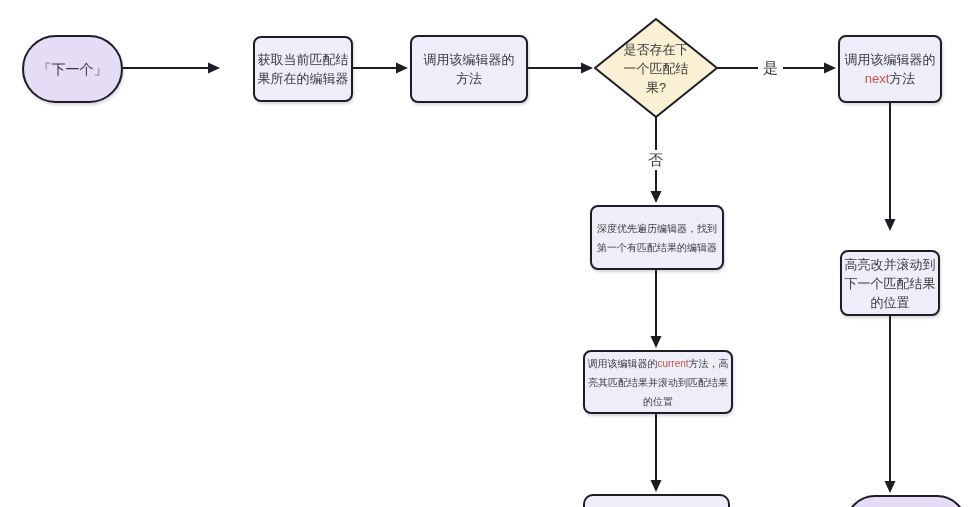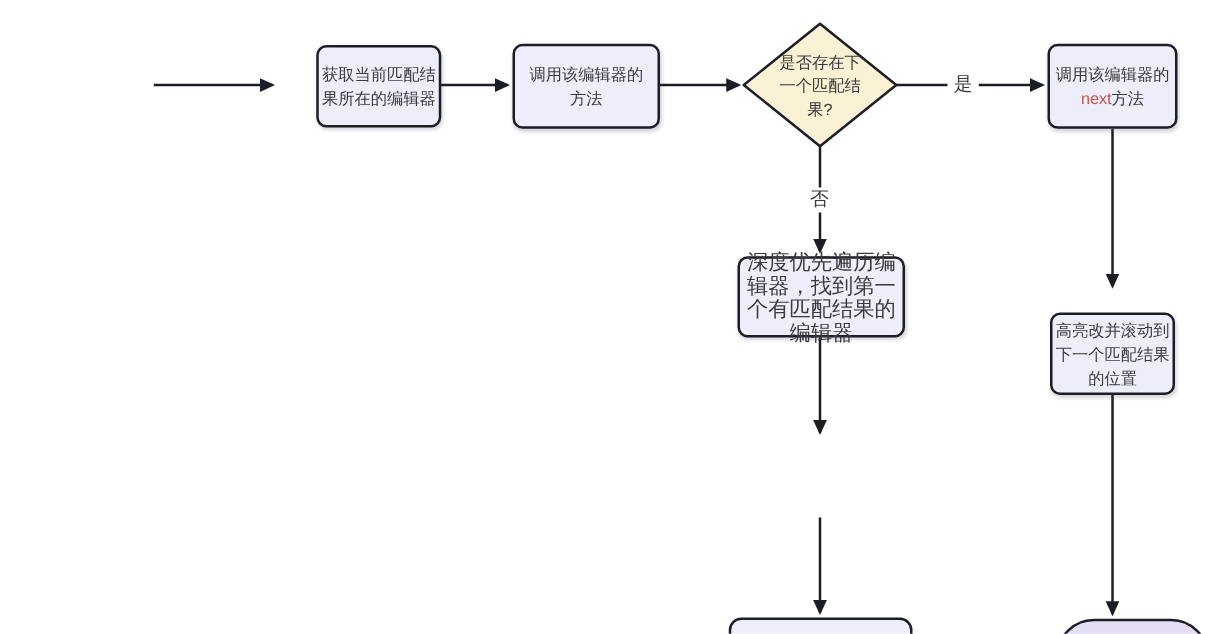--- a/index.html
+++ b/index.html
@@ -21,21 +21,21 @@
     text-align:center;color:var(--text);font-size:13px;line-height:19px;
     border:2px solid var(--border);background:var(--rect-fill);
     border-radius:8px;box-shadow:1px 2px 3px rgba(70,70,95,.22);
   }
   .stadium{background:var(--stadium-fill);border-radius:34px;font-size:14px;}
   .stadium.end{border-radius:30px 30px 0 0;box-shadow:none;}
   .partial{border-radius:10px 10px 0 0;}
   .node-text{width:100%;padding:0 2px;}
   .line{display:block;}
   .kw{color:var(--keyword);}
-  .small{font-size:17px;}
+  .small{font-size:10px;}
   .diamond-label{
     position:absolute;z-index:2;text-align:center;color:var(--text);
     font-size:13px;line-height:19px;
   }
   .edge-label{
     position:absolute;z-index:3;background:var(--bg);color:var(--text);
     font-size:15px;line-height:20px;padding:0 5px;text-align:center;
   }
 </style>
 </head>
@@ -54,20 +54,23 @@
     <line x1="528" y1="68" x2="591" y2="68" stroke="#1d1d26" stroke-width="2" marker-end="url(#arrow)"></line>
     <line x1="717" y1="68" x2="834" y2="68" stroke="#1d1d26" stroke-width="2" marker-end="url(#arrow)"></line>
     <line x1="656" y1="117" x2="656" y2="201" stroke="#1d1d26" stroke-width="2" marker-end="url(#arrow)"></line>
     <line x1="656" y1="270" x2="656" y2="346" stroke="#1d1d26" stroke-width="2" marker-end="url(#arrow)"></line>
     <line x1="656" y1="414" x2="656" y2="490" stroke="#1d1d26" stroke-width="2" marker-end="url(#arrow)"></line>
     <line x1="890" y1="103" x2="890" y2="229" stroke="#1d1d26" stroke-width="2" marker-end="url(#arrow)"></line>
     <line x1="890" y1="299" x2="890" y2="491" stroke="#1d1d26" stroke-width="2" marker-end="url(#arrow)"></line>
     <polygon points="595,68 656,19 717,68 656,117" fill="#faf0d3" stroke="#1d1d26" stroke-width="2" stroke-linejoin="round"></polygon>
   </svg>
 
+  <div class="node stadium" style="left:22px;top:35px;width:101px;height:68px;">
+    <div class="node-text">「下一个」</div>
+  </div>
 
   <div class="node" style="left:223px;top:36px;width:100px;height:66px;margin-left:30px;">
     <div class="node-text">获取当前匹配结果所在的编辑器</div>
   </div>
 
   <div class="node" style="left:410px;top:35px;width:118px;height:68px;">
     <div class="node-text">
       <span class="line">调用该编辑器的</span>
       <span class="line">方法</span>
     </div>
@@ -83,20 +86,25 @@
   </div>
 
   <div class="node" style="left:840px;top:250px;width:100px;height:66px;">
     <div class="node-text">高亮改并滚动到下一个匹配结果的位置</div>
   </div>
 
   <div class="node" style="left:590px;top:205px;width:134px;height:65px;">
     <div class="node-text small">深度优先遍历编辑器，找到第一个有匹配结果的编辑器</div>
   </div>
 
+  <div class="node" style="left:583px;top:350px;width:150px;height:64px;">
+    <div class="node-text small">
+      <span>调用该编辑器的</span><span class="kw">current</span><span>方法，高亮其匹配结果并滚动到匹配结果的位置</span>
+    </div>
+  </div>
 
   <div class="node partial" style="left:583px;top:494px;width:147px;height:40px;box-shadow:none;"></div>
 
   <div class="node stadium end" style="left:845px;top:495px;width:122px;height:50px;"></div>
 
   <div class="edge-label" style="left:758px;top:58px;">是</div>
   <div class="edge-label" style="left:643px;top:150px;">否</div>
 
 </div>
 

